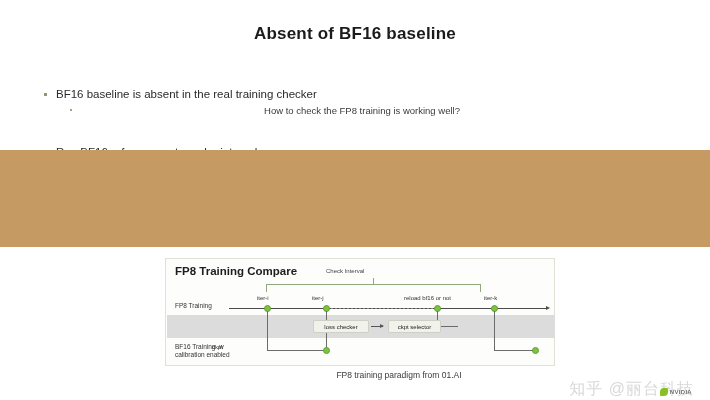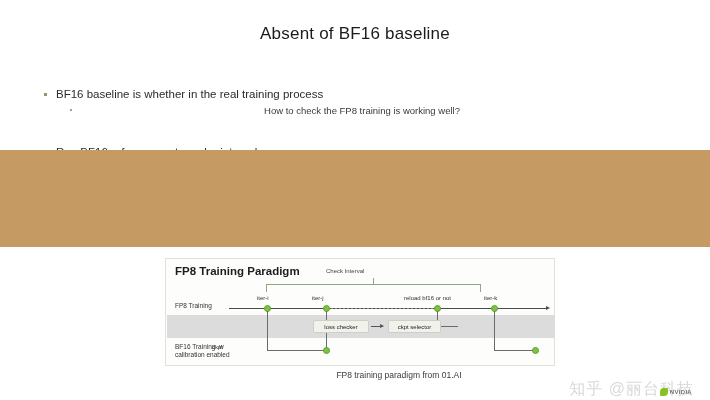--- a/index.html
+++ b/index.html
@@ -29,21 +29,21 @@
     background: #ffffff;
   }
 
   .slide-title {
     position: absolute;
     top: 24px;
     left: 0;
     width: 710px;
     text-align: center;
     font-size: 17px;
-    font-weight: normal;
+    font-weight: bold;
     color: #1b1b1b;
     letter-spacing: 0.2px;
   }
 
   .bullets {
     position: absolute;
     left: 42px;
     top: 86px;
     width: 600px;
   }
@@ -317,33 +317,33 @@
 </head>
 <body>
 
 <div id="stage">
 
   <div class="slide">
 
     <div class="slide-title">Absent of BF16 baseline</div>
 
     <div class="bullets">
-      <div class="b1">BF16 baseline is whether in the real training process</div>
+      <div class="b1">BF16 baseline is absent in the real training checker</div>
       <div class="b2">How to check the FP8 training is working well?</div>
       <div class="gap"></div>
       <div class="b1">Run BF16 references at regular intervals</div>
       <div class="b2">Compare the diff of losses and evaluation results between FP8 and BF16 sessions</div>
       <div class="b2">Determine whether the reference checkpoint should be reloaded</div>
       <div class="b1">BF16 baseline may be not really necessary only if:</div>
       <div class="b2">Score of underlying FP8 quantization accuracy is trustworthy</div>
     </div>
 
     <div class="figure">
 
-      <div class="fig-title">FP8 Training Paradigm</div>
+      <div class="fig-title">FP8 Training Compare</div>
 
       <div class="fig-grayband"></div>
 
       <div class="lane-label lane-fp8">FP8 Training</div>
       <div class="lane-label lane-bf16">
         <div>BF16 Training .w</div>
         <div>calibration enabled</div>
       </div>
 
       <div class="check-interval">Check Interval</div>

